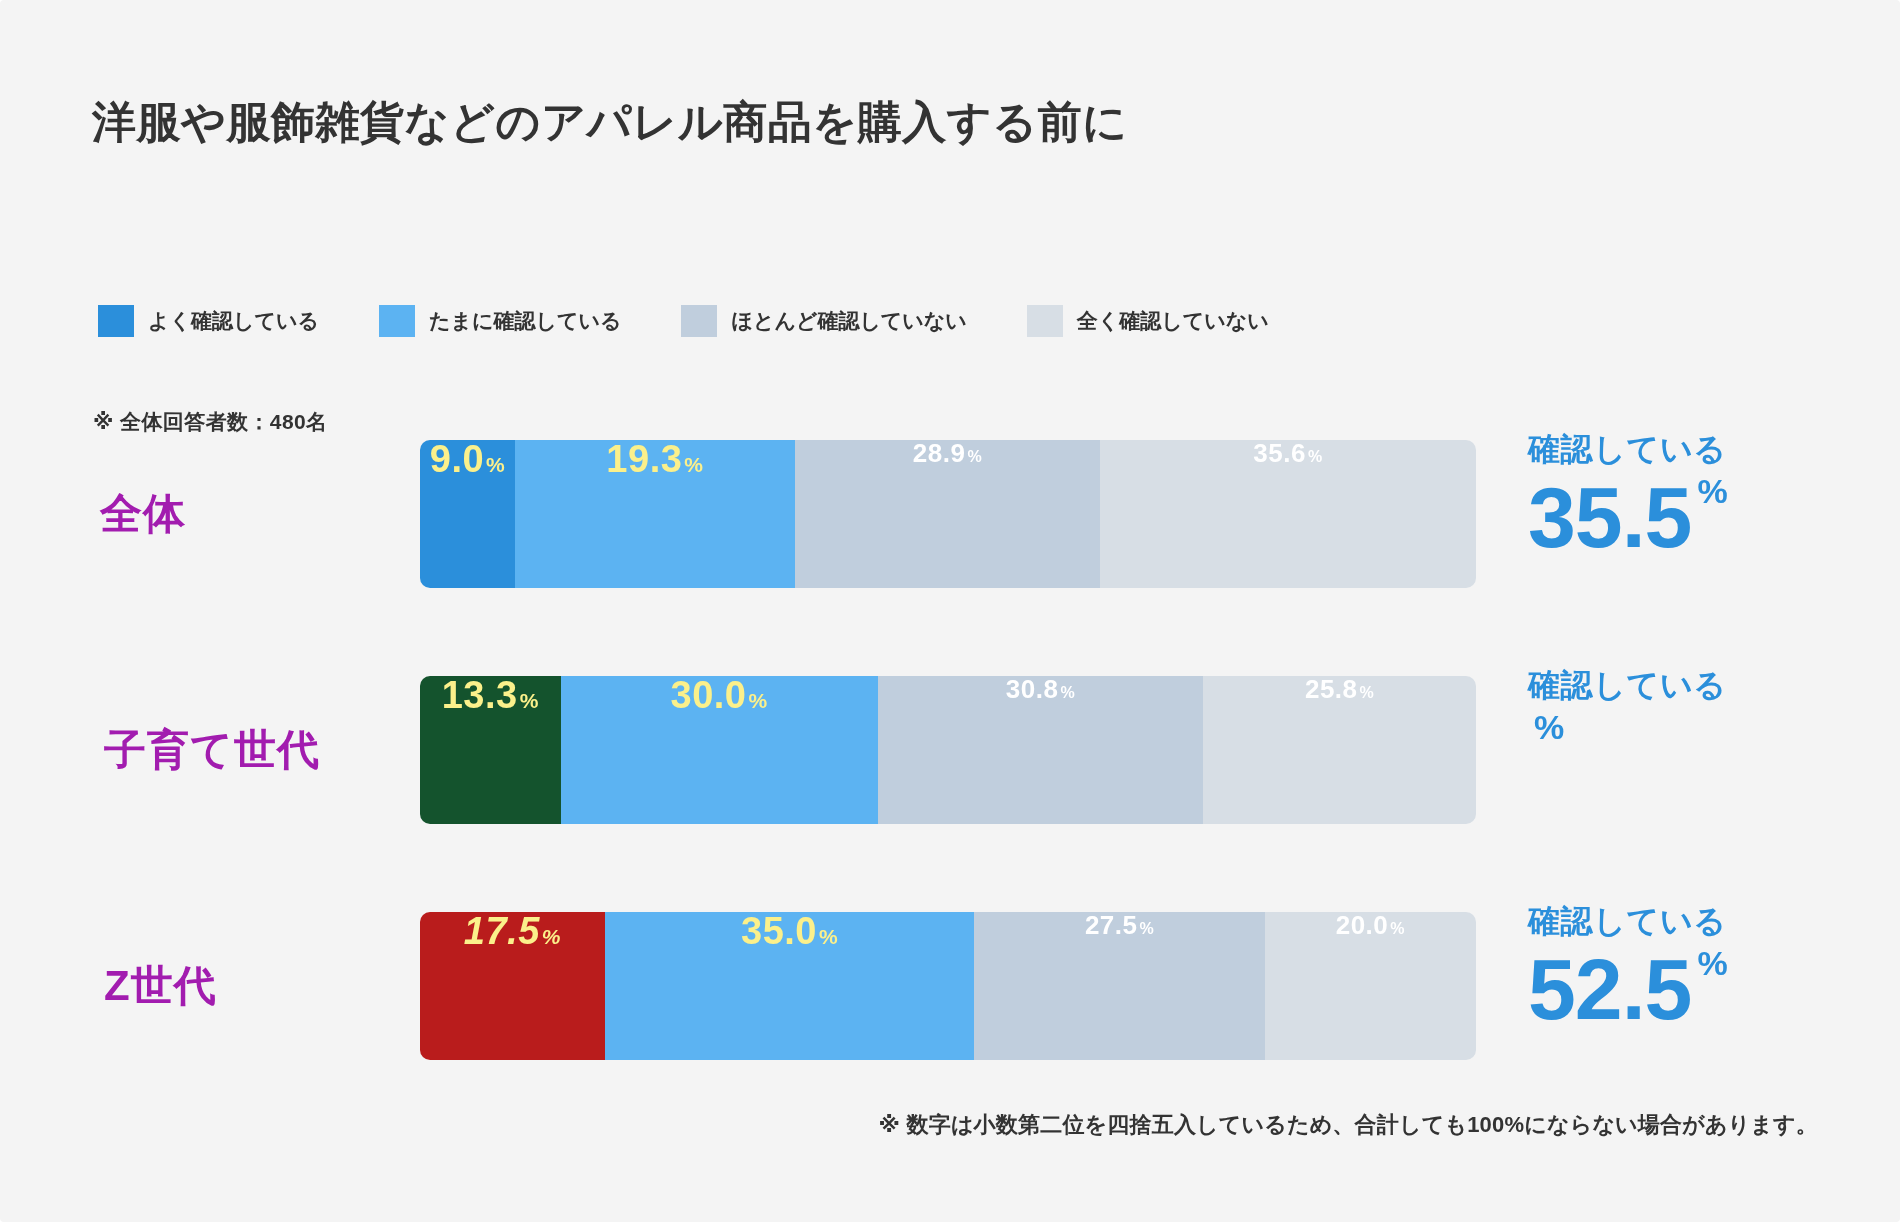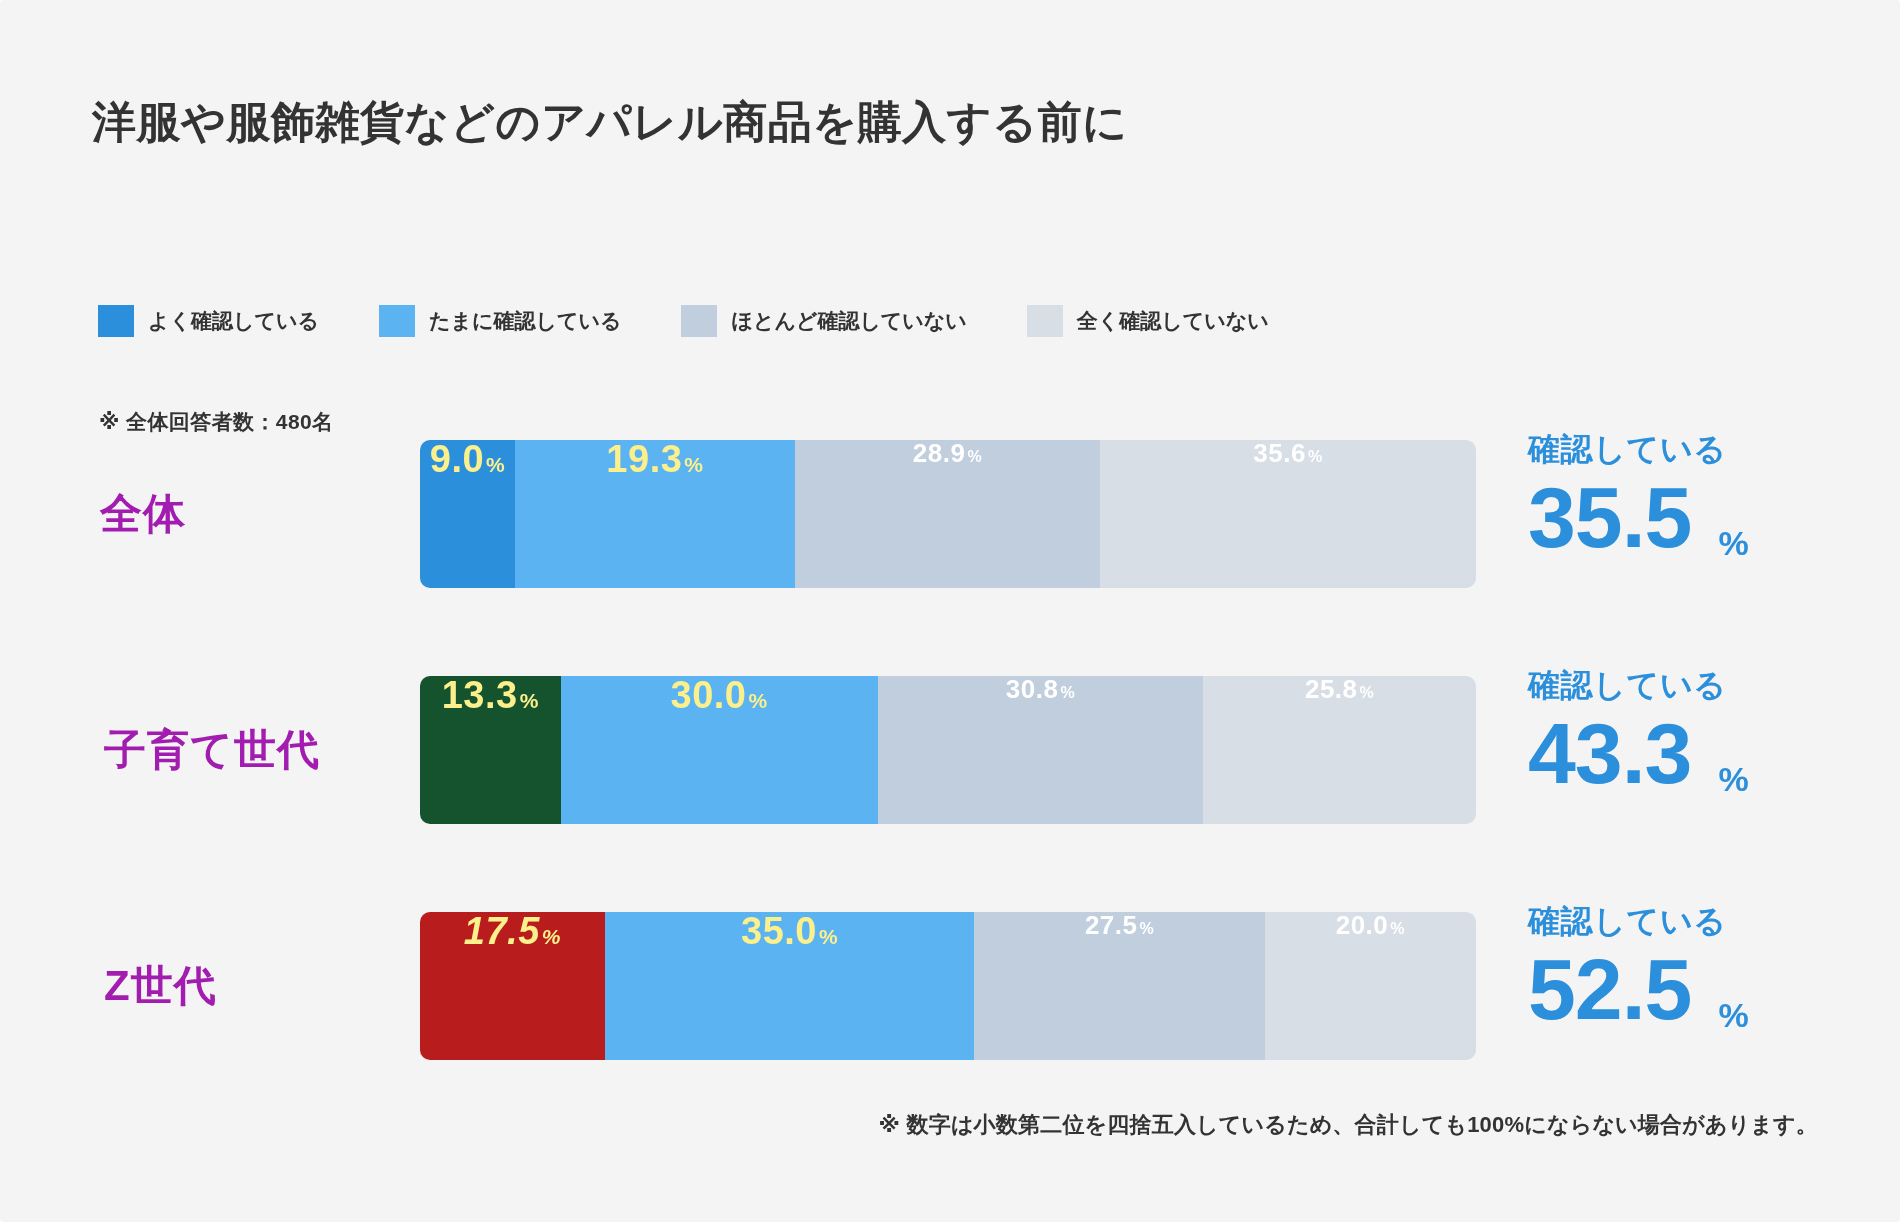--- a/index.html
+++ b/index.html
@@ -58,21 +58,21 @@
   .legend-label {
     font-size: 21px;
     font-weight: bold;
     color: #333333;
     white-space: nowrap;
   }
 
   
   .sample-note {
     position: absolute;
-    left: 99px;
+    left: 93px;
     top: 408px;
     font-size: 21px;
     font-weight: bold;
     color: #333333;
     letter-spacing: 0.4px;
     white-space: nowrap;
   }
 
   
   .rows {
@@ -148,25 +148,24 @@
   .summary-caption {
     font-size: 32px;
     font-weight: bold;
     color: #2b8fdb;
     letter-spacing: 0.6px;
     margin-bottom: 2px;
     white-space: nowrap;
   }
   .summary-value {
     display: flex;
-    align-items: flex-end;
+    align-items: flex-start;
     color: #2b8fdb;
     font-weight: bold;
     line-height: 1;
-    gap: 21px;
   }
   .summary-number {
     font-size: 86px;
     letter-spacing: -1px;
   }
   .summary-pct {
     font-size: 34px;
     margin-left: 6px;
   }
 
@@ -275,21 +274,20 @@
         <div class="seg c3" style="flex: 0 0 25.8258%; background: rgb(215, 222, 229);">
           <span class="seg-value">
               <span>25.8</span>
               <span class="pct">%</span>
             </span>
         </div>
       </div>
       <div class="summary">
         <div class="summary-caption">確認している</div>
         <div class="summary-value">
-          <span class="summary-number">43.3</span>
           <span class="summary-pct">%</span>
         </div>
       </div>
     </div>
 
     <div class="row">
       <div class="row-label indent-3">Z世代</div>
       <div class="bar">
         <div class="seg c0" style="flex: 0 0 17.5%; background: #b91c1c; font-style: italic;">
           <span class="seg-value">

